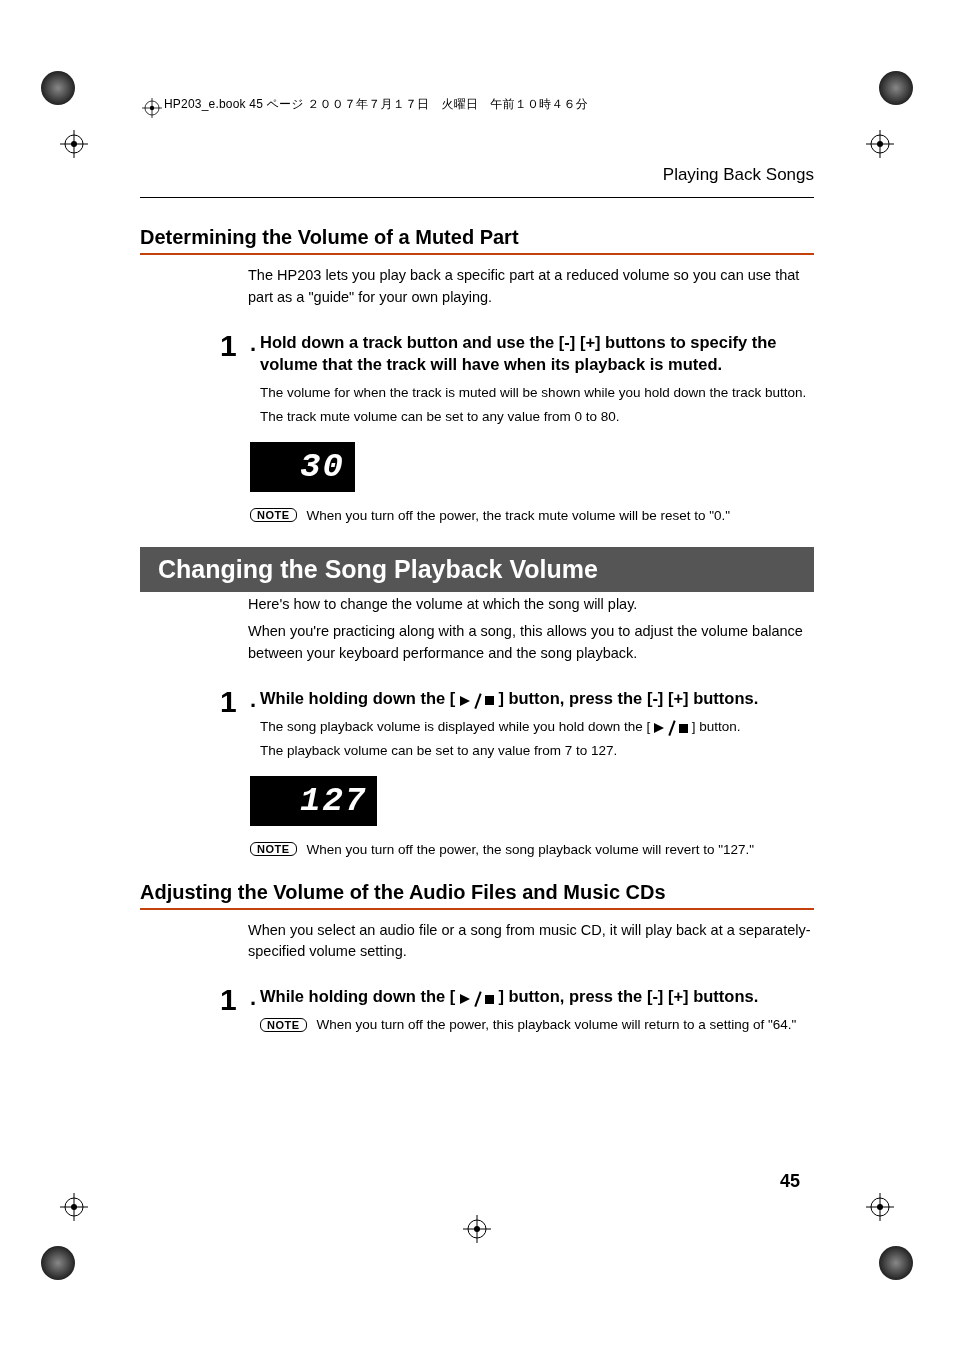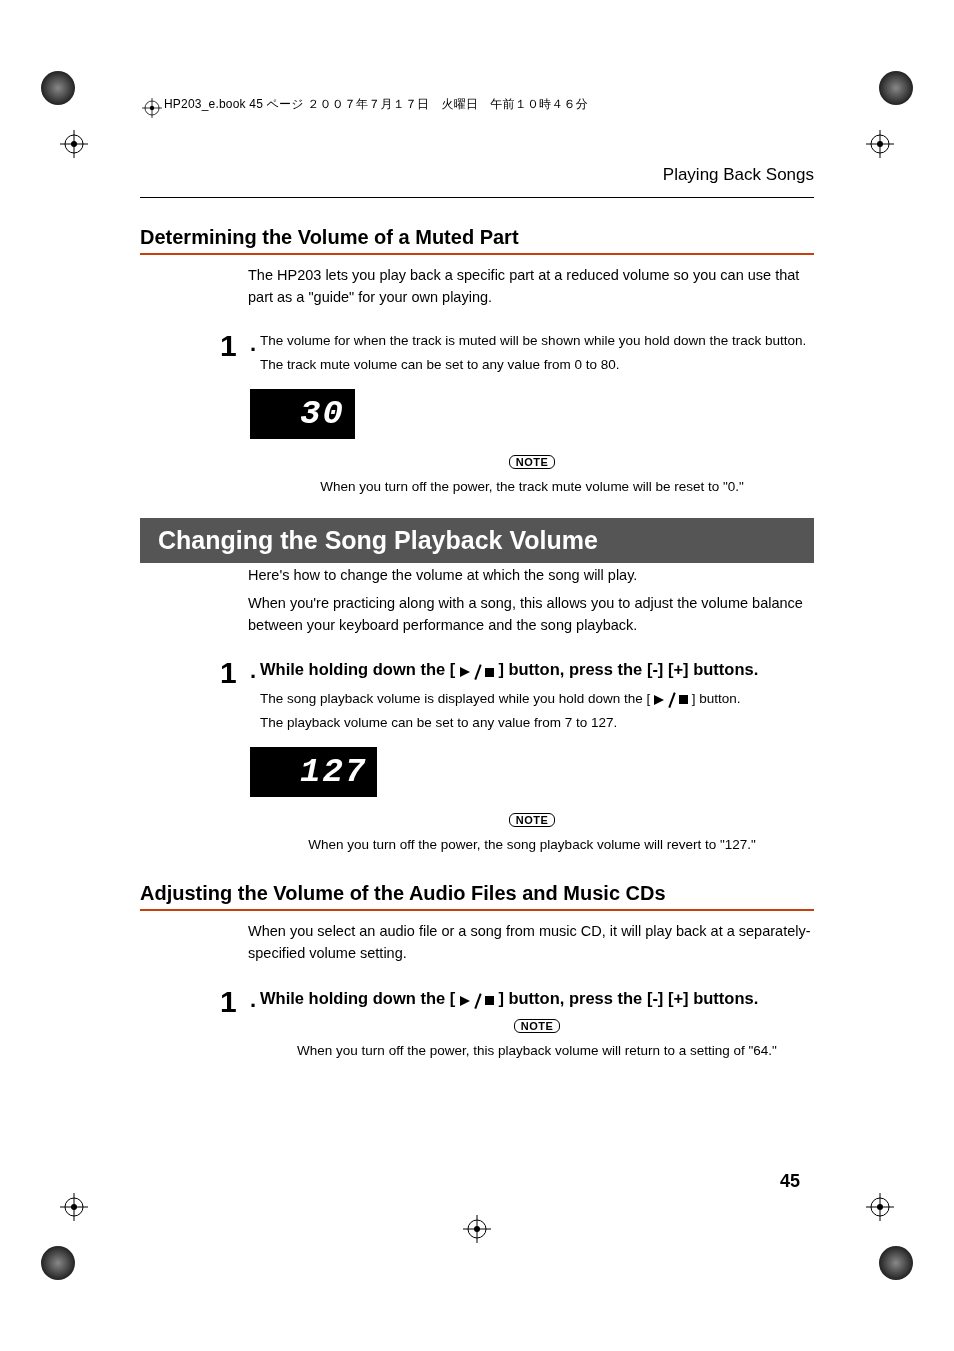--- a/index.html
+++ b/index.html
@@ -127,21 +127,20 @@
     font-style: italic;
     margin-left: 40px;
   }
 
   .note-row {
     display: flex;
     align-items: center;
     gap: 10px;
     margin: 6px 0 0 110px;
     font-size: 13.5px;
-    flex-direction: column;
   }
   .note-label {
     border: 1.5px solid #000;
     border-radius: 6px;
     padding: 0 6px;
     font-size: 11px;
     font-weight: 700;
     letter-spacing: 0.5px;
   }
 
@@ -284,20 +283,21 @@
   
   <h3 class="section-h">Determining the Volume of a Muted Part</h3>
   <div class="bodytext">
     <p>The HP203 lets you play back a specific part at a reduced volume so you can use that part as a "guide" for your own playing.</p>
   </div>
 
   <div class="step">
     <div class="step-num">1</div>
     <div class="step-dot">.</div>
     <div class="step-body">
+      <div class="step-head">Hold down a track button and use the [-] [+] buttons to specify the volume that the track will have when its playback is muted.</div>
       <p class="step-para">The volume for when the track is muted will be shown while you hold down the track button.</p>
       <p class="step-para">The track mute volume can be set to any value from 0 to 80.</p>
     </div>
   </div>
 
   <div class="display-box">
     <span class="seg">30</span>
   </div>
 
   <div class="note-row">
@@ -338,21 +338,21 @@
   <div class="display-box">
     <span class="seg">127</span>
   </div>
 
   <div class="note-row">
     <span class="note-label">NOTE</span>
     <span>When you turn off the power, the song playback volume will revert to "127."</span>
   </div>
 
   
-  <h3 class="section-h" style="margin-top:30px;">Adjusting the Volume of the Audio Files and Music CDs</h3>
+  <h3 class="section-h" style="margin-top:24px;">Adjusting the Volume of the Audio Files and Music CDs</h3>
   <div class="bodytext">
     <p>When you select an audio file or a song from music CD, it will play back at a separately-specified volume setting.</p>
   </div>
 
   <div class="step">
     <div class="step-num">1</div>
     <div class="step-dot">.</div>
     <div class="step-body">
       <div class="step-head">
         <span>While holding down the [ </span><span class="play-stop">

